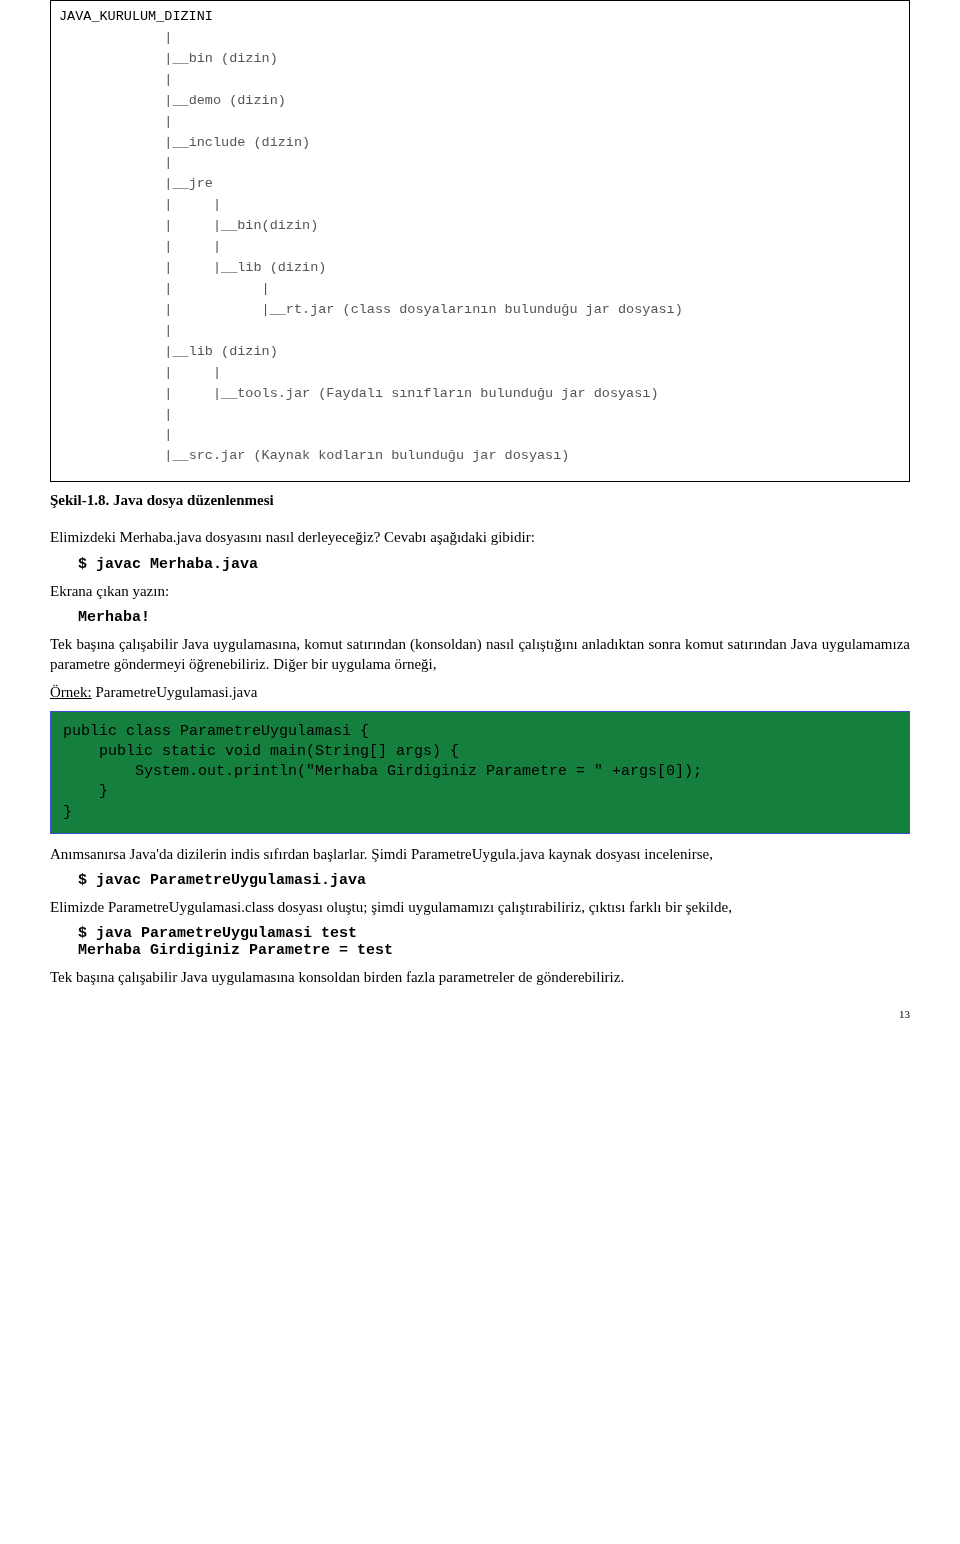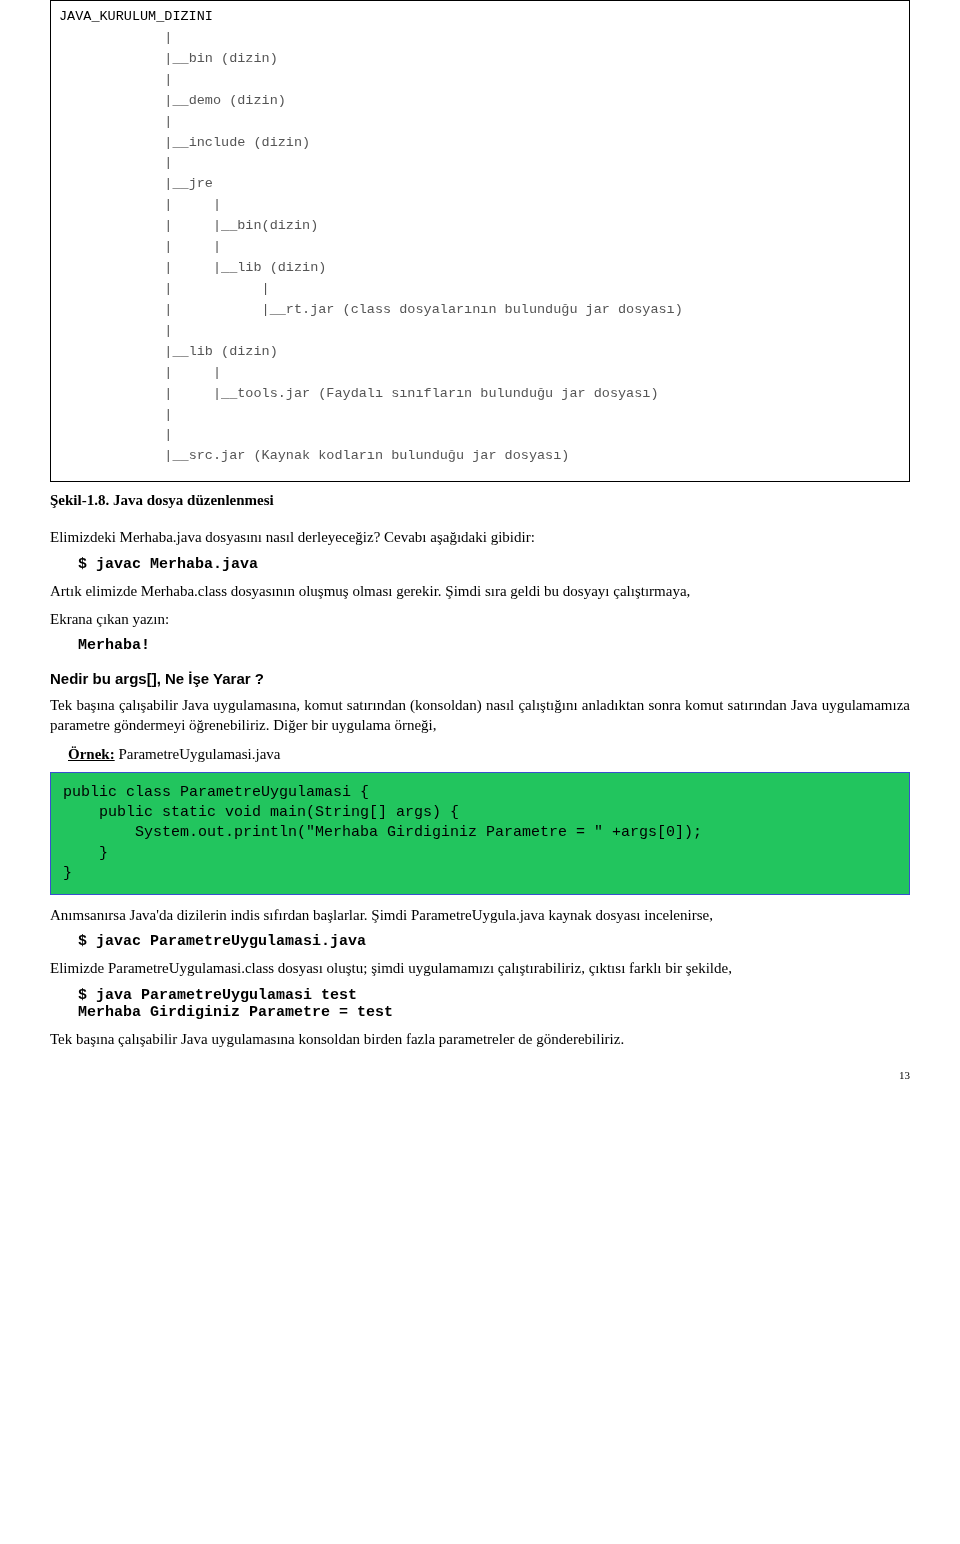--- a/index.html
+++ b/index.html
@@ -54,26 +54,25 @@
   }
   .mono {
     font-family: "Courier New", Courier, monospace;
     font-weight: bold;
   }
   .indent {
     margin-left: 28px;
   }
   .example-label {
     text-decoration: underline;
-    font-weight: bold;
-    margin-left: 18px;
+    font-weight: normal;
   }
   .codebox {
     border: 1.5px solid #3a4fcf;
-    background: #22c55e;
+    background: #15803d;
     padding: 10px 12px;
     margin: 8px 0 10px 0;
     font-family: "Courier New", Courier, monospace;
     font-size: 15px;
     white-space: pre;
     line-height: 1.35;
   }
   .pagenum {
     text-align: right;
     margin-top: 20px;
@@ -109,26 +108,24 @@
              |
              <span>|__src.jar (Kaynak kodların bulunduğu jar dosyası)</span></div>
   </div>
 
   <div class="caption">Şekil-1.8. Java dosya düzenlenmesi</div>
 
 
   <p>Elimizdeki Merhaba.java dosyasını nasıl derleyeceğiz? Cevabı aşağıdaki gibidir:</p>
   <div class="mono indent">$ javac Merhaba.java</div>
 
-  <p>Artık elimizde Merhaba.class dosyasının oluşmuş olması gerekir. Şimdi sıra geldi bu dosyayı çalıştırmaya,</p>
 
   <p>Ekrana çıkan yazın:</p>
   <div class="mono indent">Merhaba!</div>
 
-  <div class="h3">Nedir bu args[], Ne İşe Yarar ?</div>
   <p>Tek başına çalışabilir Java uygulamasına, komut satırından (konsoldan) nasıl çalıştığını anladıktan sonra komut satırından Java uygulamamıza parametre göndermeyi öğrenebiliriz. Diğer bir uygulama örneği,</p>
 
   <p>
     <span class="example-label">Örnek:</span><span> ParametreUygulamasi.java</span>
   </p>
 
   <div class="codebox">public class ParametreUygulamasi {
     public static void main(String[] args) {
         System.out.println("Merhaba Girdiginiz Parametre = " +args[0]);
     }

